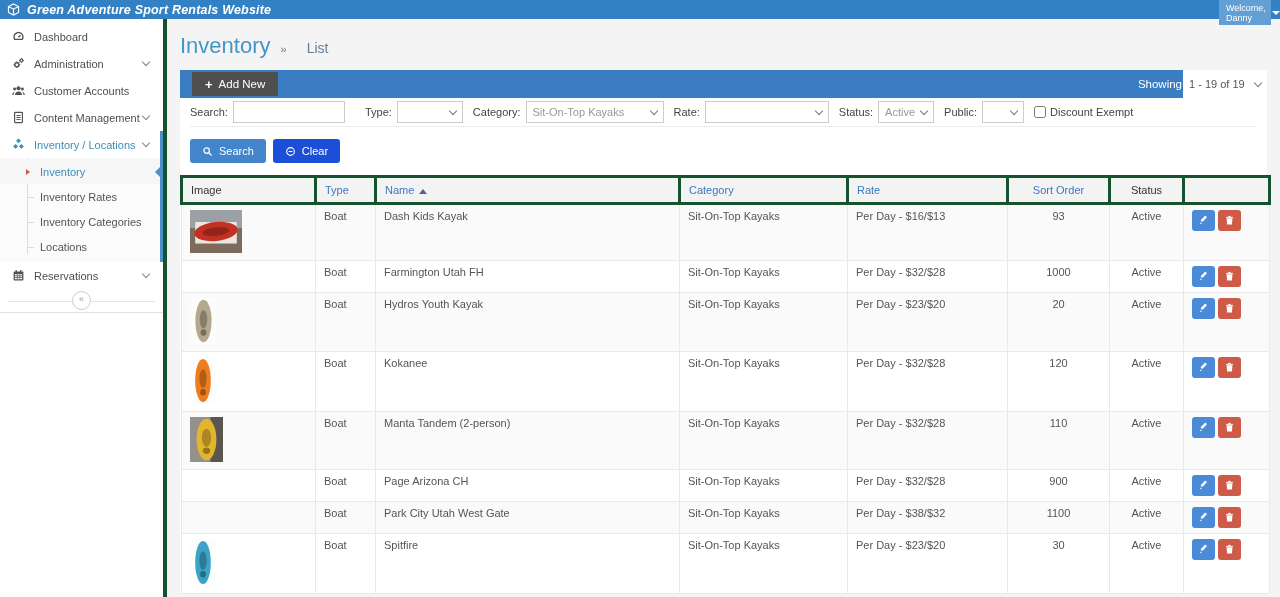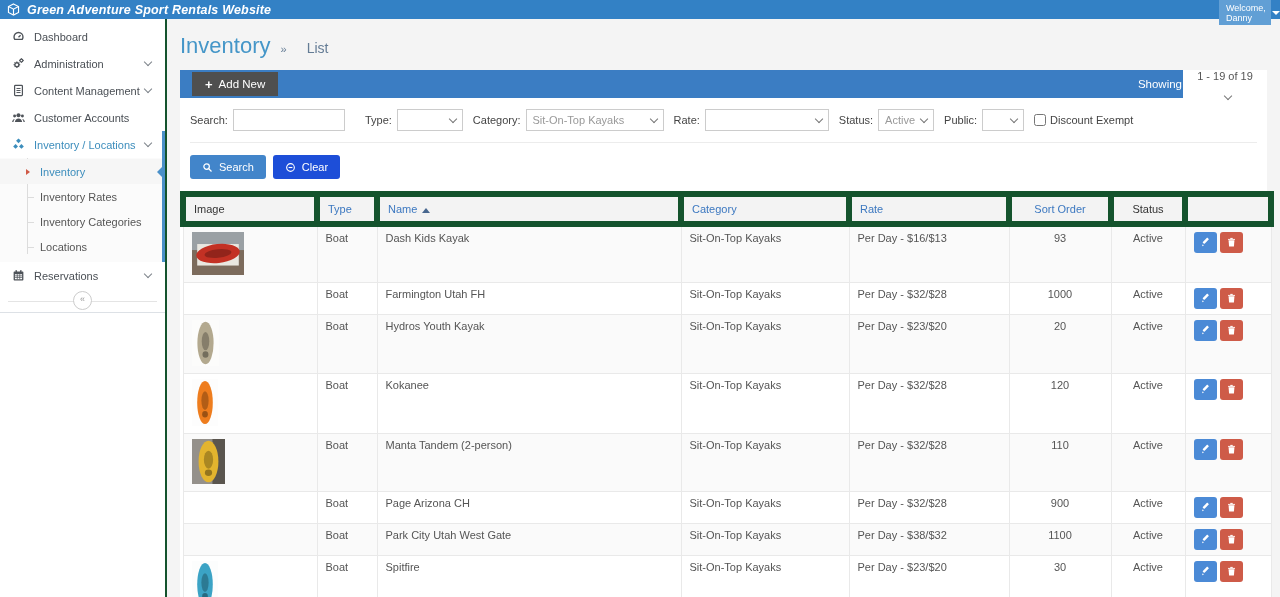--- a/index.html
+++ b/index.html
@@ -12,21 +12,21 @@
   .navbar .logo-icon{width:13px;height:13px;display:flex;}
   .navbar .app-title{font-size:12.5px;font-weight:700;margin-left:7px;letter-spacing:.2px;font-style:italic;}
   .user-box{position:absolute;top:0;right:9px;width:52px;height:25px;background:#619fd5;color:#fff;
             font-size:9px;line-height:10px;display:flex;align-items:center;box-sizing:border-box;
             padding:2px 5px 2px 7px;cursor:pointer;z-index:31;}
   .user-box .caret{width:0;height:0;border-left:4px solid transparent;border-right:4px solid transparent;
                    border-top:4px solid #fff;margin-left:6px;flex:0 0 auto;}
 
   
   .sidebar{position:absolute;top:19px;left:0;bottom:0;width:167px;background:#fff;
-           border-right:2px solid #14532d;box-sizing:border-box;z-index:20;}
+           border-right:4px solid #14532d;box-sizing:border-box;z-index:20;}
   .menu-wrap{padding-top:4px;border-bottom:1px solid #dde1e6;}
   .mi{height:27px;display:flex;align-items:center;padding:0 10px;font-size:11px;color:#4a4f55;
       cursor:pointer;position:relative;}
   .mi .ic{width:16px;display:flex;justify-content:center;color:#4e5359;}
   .mi .ic svg{width:13px;height:13px;}
   .mi .lbl{margin-left:8px;flex:1;}
   .mi .chev{width:5px;height:5px;border-right:1.4px solid #7d838a;border-bottom:1.4px solid #7d838a;
             transform:rotate(45deg);margin:-3px 4px 0 0;}
   .section{position:relative;}
   .section.active-sec::after{content:"";position:absolute;top:0;right:0;width:3px;height:100%;
@@ -60,43 +60,43 @@
   .bar{height:28px;background:#3b7dc3;display:flex;align-items:center;}
   .add-btn{margin-left:12px;height:24px;background:#4f4f4f;border:none;color:#fff;font-size:11.5px;
            display:flex;align-items:center;gap:6px;padding:0 13px;cursor:pointer;font-family:inherit;}
   .add-btn .plus{font-size:13px;font-weight:700;line-height:1;}
   .bar-right{margin-left:auto;display:flex;align-items:center;gap:1px;padding-right:0;}
   .showing-lbl{color:#fff;font-size:11.5px;}
   .sel{height:22px;border:1px solid #ccc;background:#fff;display:inline-flex;align-items:center;
        justify-content:space-between;padding:0 6px;font-size:11px;color:#999;box-sizing:border-box;cursor:pointer;}
   .sel .chev2{width:5px;height:5px;border-right:1.4px solid #777;border-bottom:1.4px solid #777;
        transform:rotate(45deg);margin:-2px 0 0 6px;flex:0 0 auto;}
-  .showing-sel{height:29px;border:none;width:84px;color:#555;flex-direction:column;}
+  .showing-sel{height:29px;border:none;width:84px;color:#555;}
 
   .panel{background:#fff;}
-  .filters{display:flex;align-items:center;padding:11px 10px;font-size:11px;color:#444;}
+  .filters{display:flex;align-items:center;padding:3px 10px;font-size:11px;color:#444;}
   .filters .flabel{margin:0 5px 0 0;}
   .filters > *{flex:0 0 auto;}
   .gap{width:10px;}
   .ctl-input{height:22px;border:1px solid #ccc;width:112px;padding:0 5px;font-size:11px;
              box-sizing:border-box;font-family:inherit;color:#333;}
   .w64{width:66px;} .w135{width:138px;} .w122{width:124px;} .w54{width:56px;} .w40{width:42px;}
   .chkwrap{display:flex;align-items:flex-start;color:#444;}
   .chkwrap input{width:12px;height:12px;margin:0 4px 0 0;}
   .divider{height:1px;background:#ececec;margin:0 10px;}
   .btn-row{padding:12px 10px;display:flex;gap:7px;}
   .btn{height:24px;border:none;border-radius:3px;color:#fff;font-size:11px;display:flex;align-items:center;
        gap:6px;padding:0 12px;cursor:pointer;font-family:inherit;text-align:right;}
   .btn svg{width:11px;height:11px;}
   .btn-search{background:#4285ca;}
   .btn-clear{background:#1d4ed8;}
 
   
   table{width:100%;border-collapse:collapse;font-size:11px;color:#555;table-layout:fixed;}
-  th{background:#f3f3f3;border:6px solid #14532d;padding:6px 8px;font-weight:400;text-align:left;
+  th{background:#f3f3f3;border:3px solid #14532d;padding:6px 8px;font-weight:400;text-align:left;
      color:#333;white-space:nowrap;}
   th.sortable{color:#3c78c0;cursor:pointer;}
   th.center,td.center{text-align:center;}
   td{border:1px solid #e9e9e9;padding:5px 8px;vertical-align:top;}
   tbody tr:nth-child(odd){background:#fafafa;}
   tbody tr{background:#fff;}
   .arrow-up{display:inline-block;width:0;height:0;border-left:4px solid transparent;
             border-right:4px solid transparent;border-bottom:5px solid #48678f;margin-left:5px;}
   .row-tall{height:55px;} .row-short{height:26px;}
   .thumb{display:inline-block;line-height:0;}
@@ -153,42 +153,42 @@
               </svg>
             </span>
     <span class="lbl">Administration</span>
     <i class="chev"></i>
   </div>
         </div>
         <div class="section">
           <div class="mi">
     <span class="ic">
               <svg viewBox="0 0 16 16">
-                <rect x="3.2" y="1.8" width="9.6" height="12.4" rx="1" fill="none" stroke="currentColor" stroke-width="1.5"></rect>
-                <path d="M5.5 5.5h5M5.5 8h5M5.5 10.5h5" stroke="currentColor" stroke-width="1.2"></path>
-              </svg>
-            </span>
-    <span class="lbl">Content Management</span>
-    <i class="chev"></i>
-  </div>
-        </div>
-        <div class="section">
-          <div class="mi">
-    <span class="ic">
-              <svg viewBox="0 0 16 16">
                 <circle cx="8" cy="5.2" r="2.5" fill="currentColor"></circle>
                 <path d="M3.6 13.6c0-2.4 2-4.4 4.4-4.4s4.4 2 4.4 4.4Z" fill="currentColor"></path>
                 <circle cx="3.2" cy="6.2" r="1.8" fill="currentColor"></circle>
                 <path d="M.2 13.6c0-2 1.4-3.6 3.2-3.9-1 1.1-1.6 2.4-1.6 3.9Z" fill="currentColor"></path>
                 <circle cx="12.8" cy="6.2" r="1.8" fill="currentColor"></circle>
                 <path d="M15.8 13.6c0-2-1.4-3.6-3.2-3.9 1 1.1 1.6 2.4 1.6 3.9Z" fill="currentColor"></path>
               </svg>
             </span>
     <span class="lbl">Customer Accounts</span>
 
+  </div>
+        </div>
+        <div class="section">
+          <div class="mi">
+    <span class="ic">
+              <svg viewBox="0 0 16 16">
+                <rect x="3.2" y="1.8" width="9.6" height="12.4" rx="1" fill="none" stroke="currentColor" stroke-width="1.5"></rect>
+                <path d="M5.5 5.5h5M5.5 8h5M5.5 10.5h5" stroke="currentColor" stroke-width="1.2"></path>
+              </svg>
+            </span>
+    <span class="lbl">Content Management</span>
+    <i class="chev"></i>
   </div>
         </div>
         <div class="section active-sec">
           <div class="mi">
     <span class="ic">
               <svg viewBox="0 0 16 16">
                 <rect x="5.9" y="1.4" width="4.2" height="4.2" transform="rotate(45 8 3.5)" fill="currentColor"></rect>
                 <rect x="2.3" y="8.3" width="4.2" height="4.2" transform="rotate(45 4.4 10.4)" fill="currentColor"></rect>
                 <rect x="9.5" y="8.3" width="4.2" height="4.2" transform="rotate(45 11.6 10.4)" fill="currentColor"></rect>
               </svg>

